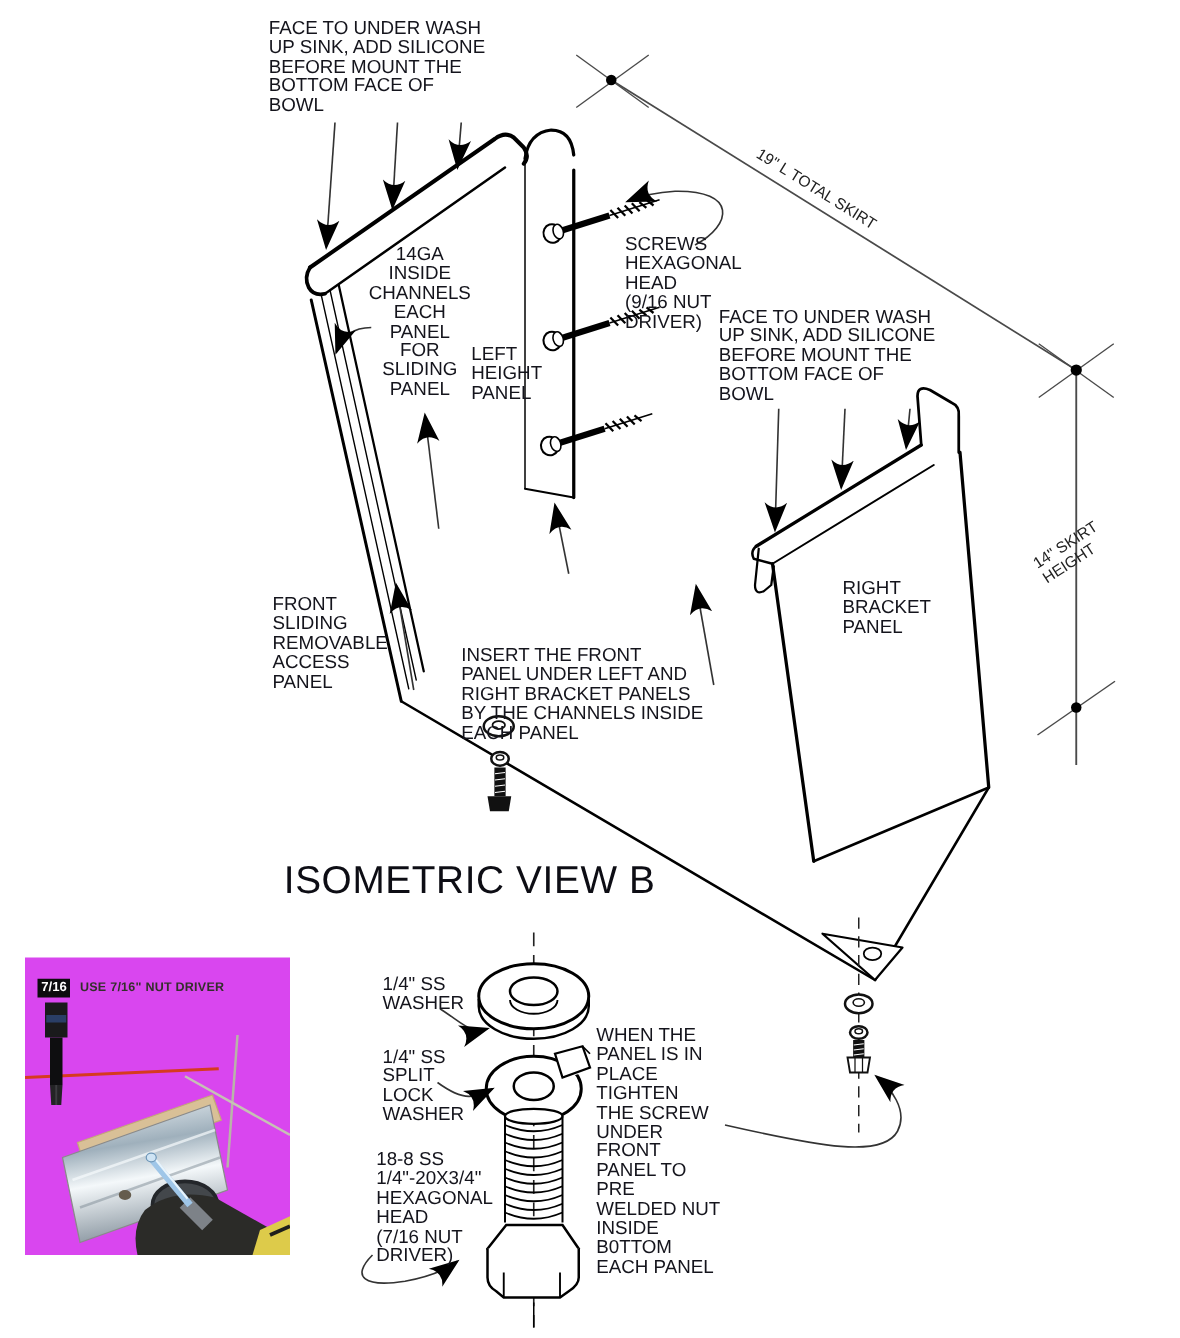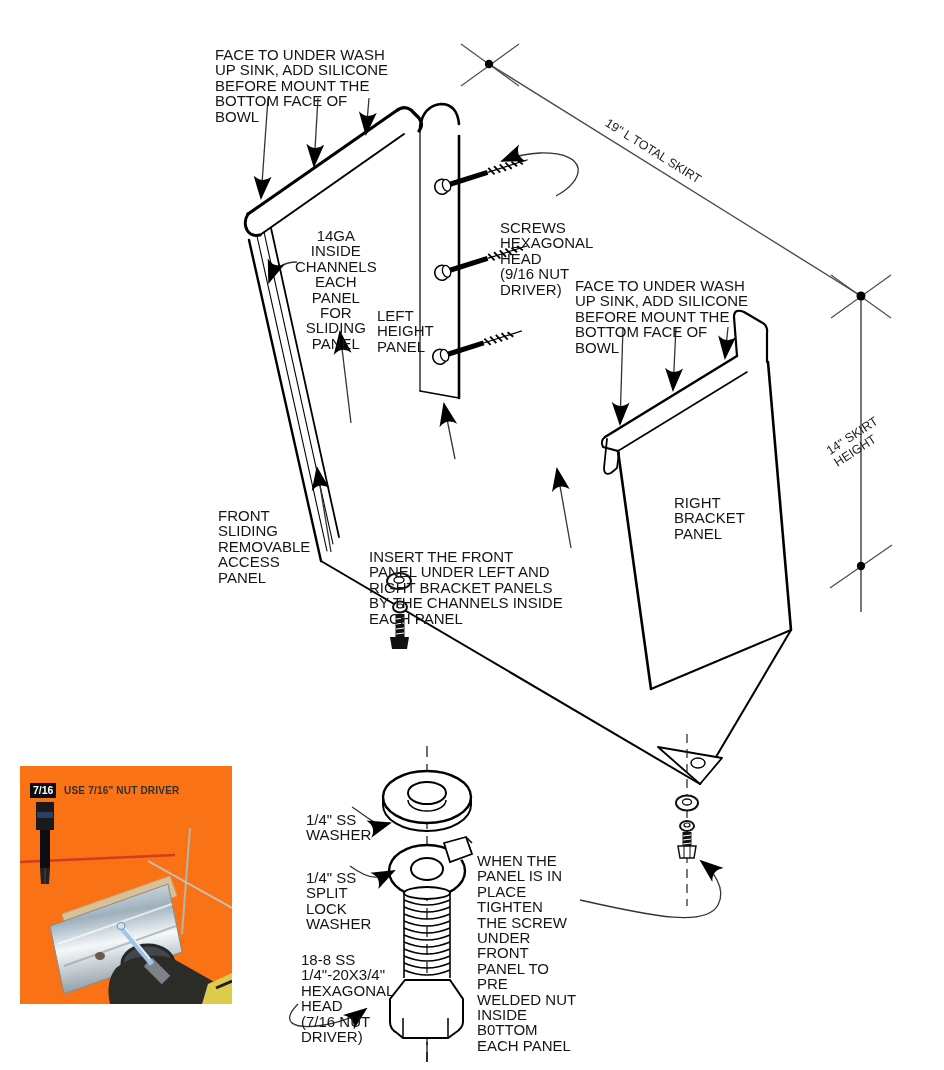--- a/index.html
+++ b/index.html
@@ -1,25 +1,25 @@
 <!DOCTYPE html>
 <html><head>
 <meta charset="utf-8">
 <style>
   * { margin:0; padding:0; box-sizing:border-box; }
   body { background:#fff; font-family:"Liberation Sans", sans-serif; }
   .page { position:relative; width:944px; height:1070px; background:#ffffff; overflow:hidden; }
   .lineart { position:absolute; left:0; top:0; }
-  .note { position:absolute; white-space:pre; font-size:15px; line-height:15.4px; color:#14141c;margin-top:32px; }
+  .note { position:absolute; white-space:pre; font-size:15px; line-height:15.4px; color:#14141c; }
   .title { position:absolute; font-size:31px; color:#0d0d14; letter-spacing:0.5px; }
   .dim { position:absolute; white-space:pre; font-size:12.5px; color:#222; transform-origin:left top; }
   .dim19 { left:610px; top:116px; transform:rotate(32deg); }
   .dim14 { left:824px; top:446px; transform:rotate(-33deg); line-height:14px; }
   
-  .photo { position:absolute; left:20px; top:766px; width:212px; height:238px; background:#f97316; overflow:hidden; }
+  .photo { position:absolute; left:20px; top:766px; width:212px; height:238px; background:#d946ef; overflow:hidden; }
   .badge { position:absolute; left:10px; top:17px; background:#0c0c0e; color:#fff; font-weight:bold; font-size:10.5px; padding:1px 3px 2px 3px; }
   .caption { position:absolute; left:44px; top:19px; font-weight:bold; font-size:10px; color:#33302a; letter-spacing:0.2px; }
 </style>
 </head>
 <body>
 
 <div class="page">
 
   <svg class="lineart" width="944" height="1070" viewBox="0 0 944 1070">
     <defs>
@@ -297,20 +297,21 @@
 PRE
 WELDED NUT
 INSIDE
 B0TTOM
 EACH PANEL</div>
 
   <div class="dim dim19">19" L TOTAL SKIRT</div>
   <div class="dim dim14">14" SKIRT
 HEIGHT</div>
 
+  <div class="title" style="left:227px; top:686px;">ISOMETRIC VIEW B</div>
 
   <div class="photo">
     <svg width="212" height="238" viewBox="0 0 212 238">
 
       <line x1="170" y1="62" x2="162" y2="168" stroke="#b9b4a8" stroke-width="2"></line>
       <line x1="128" y1="95" x2="212" y2="142" stroke="#c6c1b4" stroke-width="2"></line>
 
       <line x1="0" y1="96" x2="155" y2="89" stroke="#d63a20" stroke-width="2.4"></line>
 
       <polygon points="42,148 150,110 157,130 48,168" fill="#d9c097" stroke="#c3a877" stroke-width="1"></polygon>

